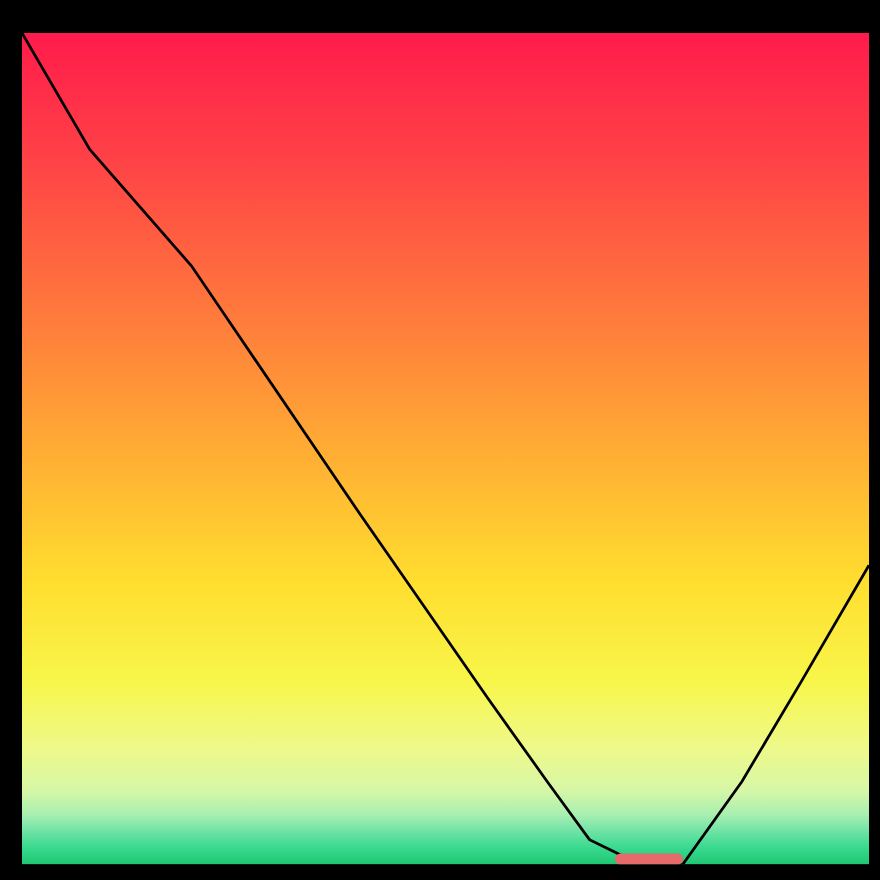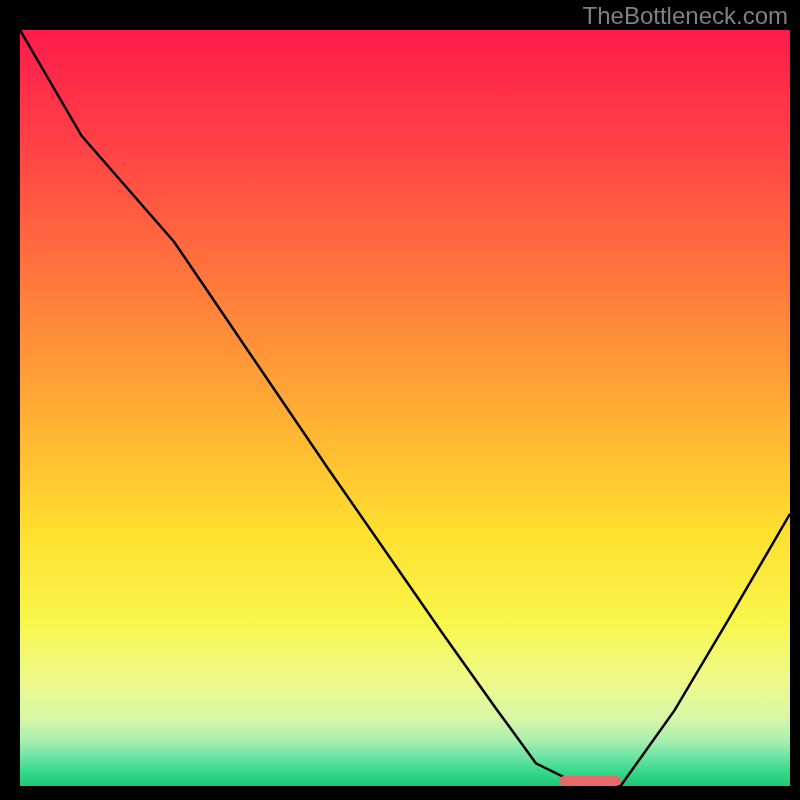--- a/index.html
+++ b/index.html
@@ -51,21 +51,20 @@
     height: 10px;
     border-radius: 5px;
     background: #e66a6a;
   }
 </style>
 </head>
 <body>
 
 <div class="outer">
 
-  <div class="attribution">TheBottleneck.com</div>
 
   <div class="plot-area">
 
     <svg class="gradient" viewBox="0 0 100 100" preserveAspectRatio="none">
       <defs>
         <linearGradient id="bg-grad" x1="0" y1="0" x2="0" y2="1">
             <stop offset="0%" stop-color="#ff1b4b"></stop>
             <stop offset="16%" stop-color="#ff4446"></stop>
             <stop offset="34%" stop-color="#ff7a3c"></stop>
             <stop offset="52%" stop-color="#ffb233"></stop>

